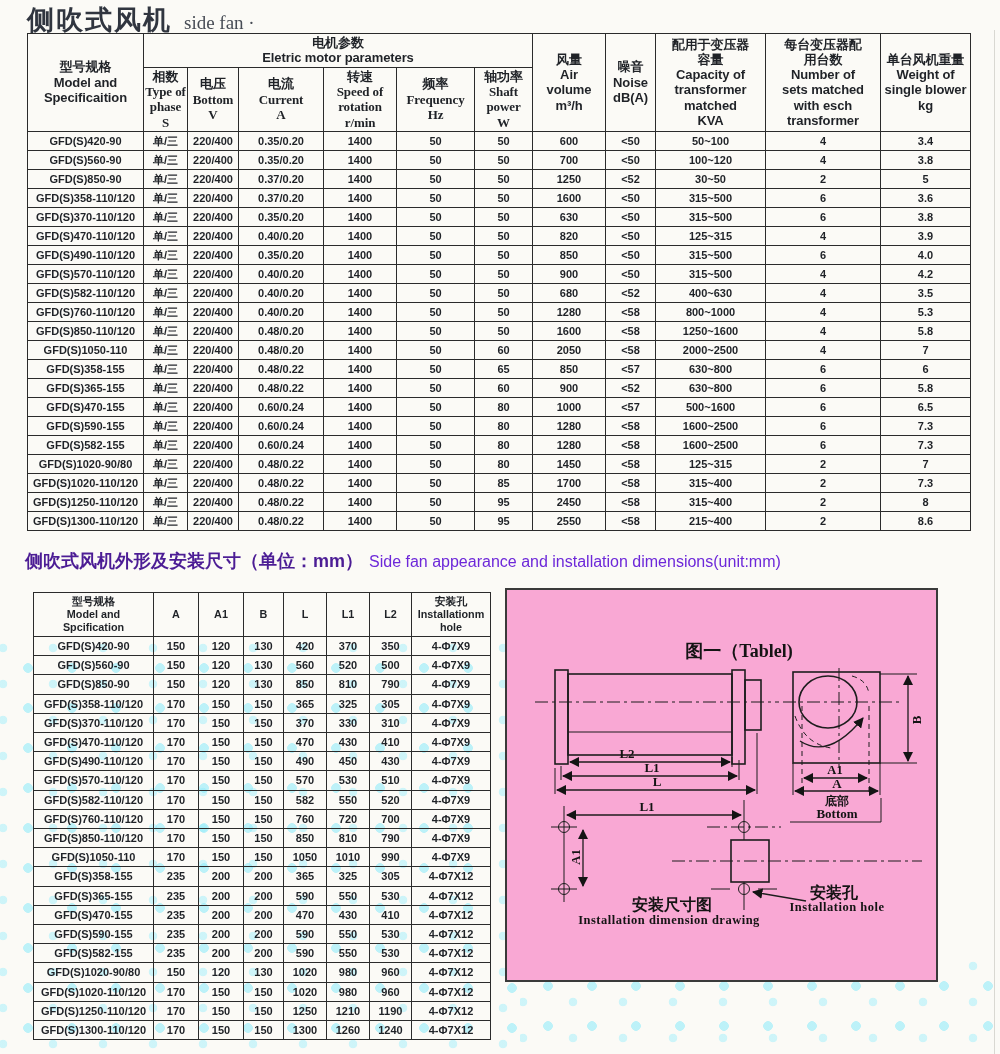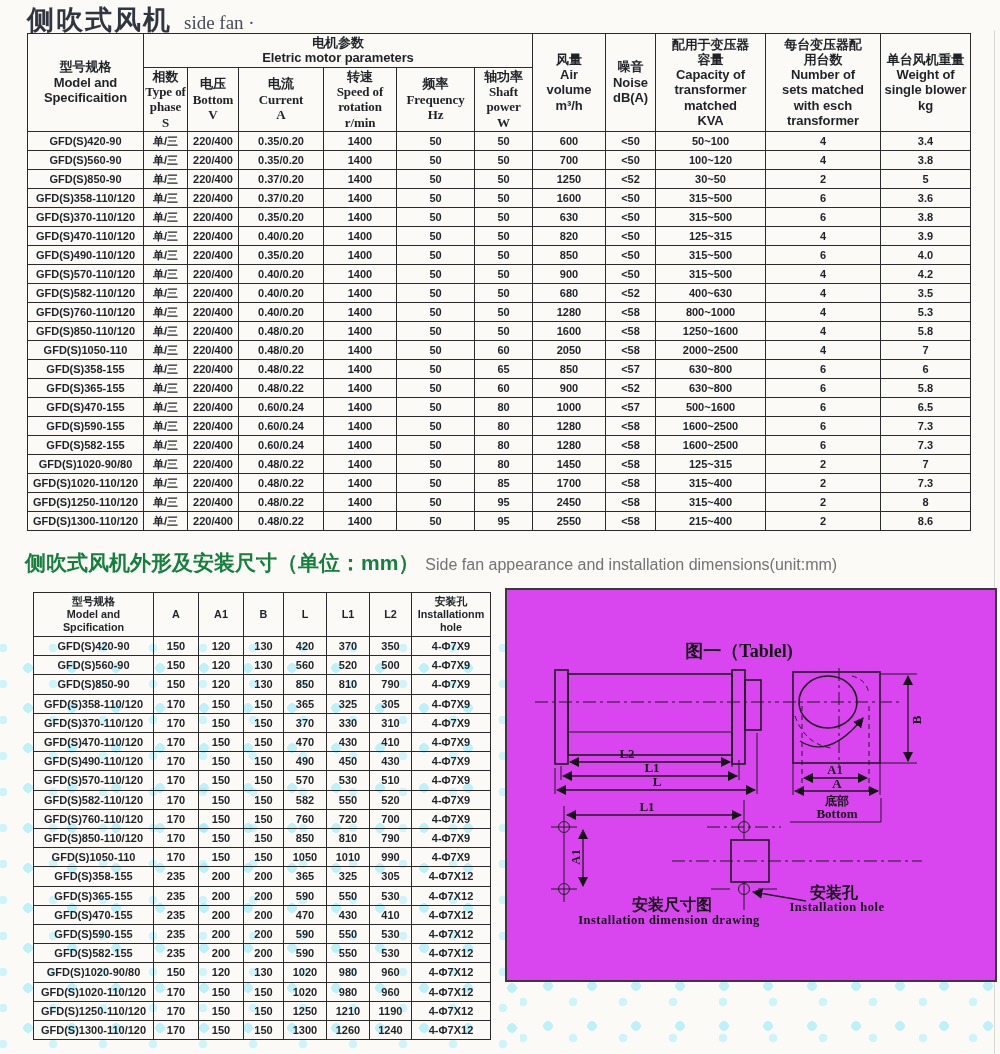--- a/index.html
+++ b/index.html
@@ -14,38 +14,38 @@
     background-position:6px 8px,28px 26px;}
   .dots-a{left:0;top:640;width:520px;height:414px;top:640px;}
   .dots-b{left:520px;top:958px;width:480px;height:96px;}
   .scan-edge{position:absolute;left:994px;top:30px;width:1px;height:1024px;
     background:#d9d8d2;z-index:0;}
   .content{position:absolute;inset:0;z-index:1;}
   .h1{position:absolute;left:27px;top:2px;white-space:nowrap;font-family:Liberation Serif, serif;}
   .h1 .zh{font-size:27px;font-weight:bold;color:#30353f;letter-spacing:2px;}
   .h1 .en{font-size:19px;color:#474c55;margin-left:12px;}
   .h2{position:absolute;left:25px;top:549px;white-space:nowrap;}
-  .h2 .zh{font-size:21px;font-weight:bold;color:#15803d;}
-  .h2 .en{font-size:16px;color:#737373;margin-left:6px;}
+  .h2 .zh{font-size:18px;font-weight:bold;color:#4c1d95;}
+  .h2 .en{font-size:16px;color:#6d28d9;margin-left:6px;}
   table{position:absolute;border-collapse:collapse;table-layout:fixed;
         background:transparent;}
   th,td{border:1px solid #2b2b2b;text-align:center;vertical-align:middle;
         overflow:hidden;}
   th{font-weight:bold;white-space:pre-line;}
   #t1{left:27px;top:33px;width:943px;}
   #t1 th{font-size:13px;line-height:1.18;padding:1px 1px;letter-spacing:-0.1px;}
   #t1 tr.gr{height:32px;}
   #t1 tr.sub{height:60px;font-family:Liberation Serif, serif;}
   #t1 td{font-size:11px;font-weight:600;line-height:16px;padding:1px 2px;}
   #t2{left:33px;top:592px;width:457px;}
   #t2 thead tr{height:44px;}
   #t2 th{font-size:10.8px;line-height:1.2;padding:1px;}
   #t2 td{font-size:11px;font-weight:600;line-height:16.2px;padding:1px 2px;}
-  .diagram{position:absolute;left:505px;top:588px;width:492px;height:394px;
-    border:2px solid #3a3a3a;background:#d946ef;box-sizing:border-box;}
+  .diagram{position:absolute;left:505px;top:588px;width:433px;height:394px;
+    border:2px solid #3a3a3a;background:#f9a8d4;box-sizing:border-box;}
   .diagram svg{display:block;}
   .dline{stroke:#1d1d1d;stroke-width:1.3;fill:none;}
   .thin{stroke:#1d1d1d;stroke-width:1;fill:none;}
   .cline{stroke:#1d1d1d;stroke-width:1;fill:none;stroke-dasharray:13 4 3 4;}
   .dash{stroke:#1d1d1d;stroke-width:1;fill:none;stroke-dasharray:5 4;}
   .shape{stroke:#1d1d1d;stroke-width:1.6;fill:none;}
   .svgt{font-family:"Liberation Serif",serif;font-weight:bold;fill:#141414;}
 </style>
 </head>
 <body>

